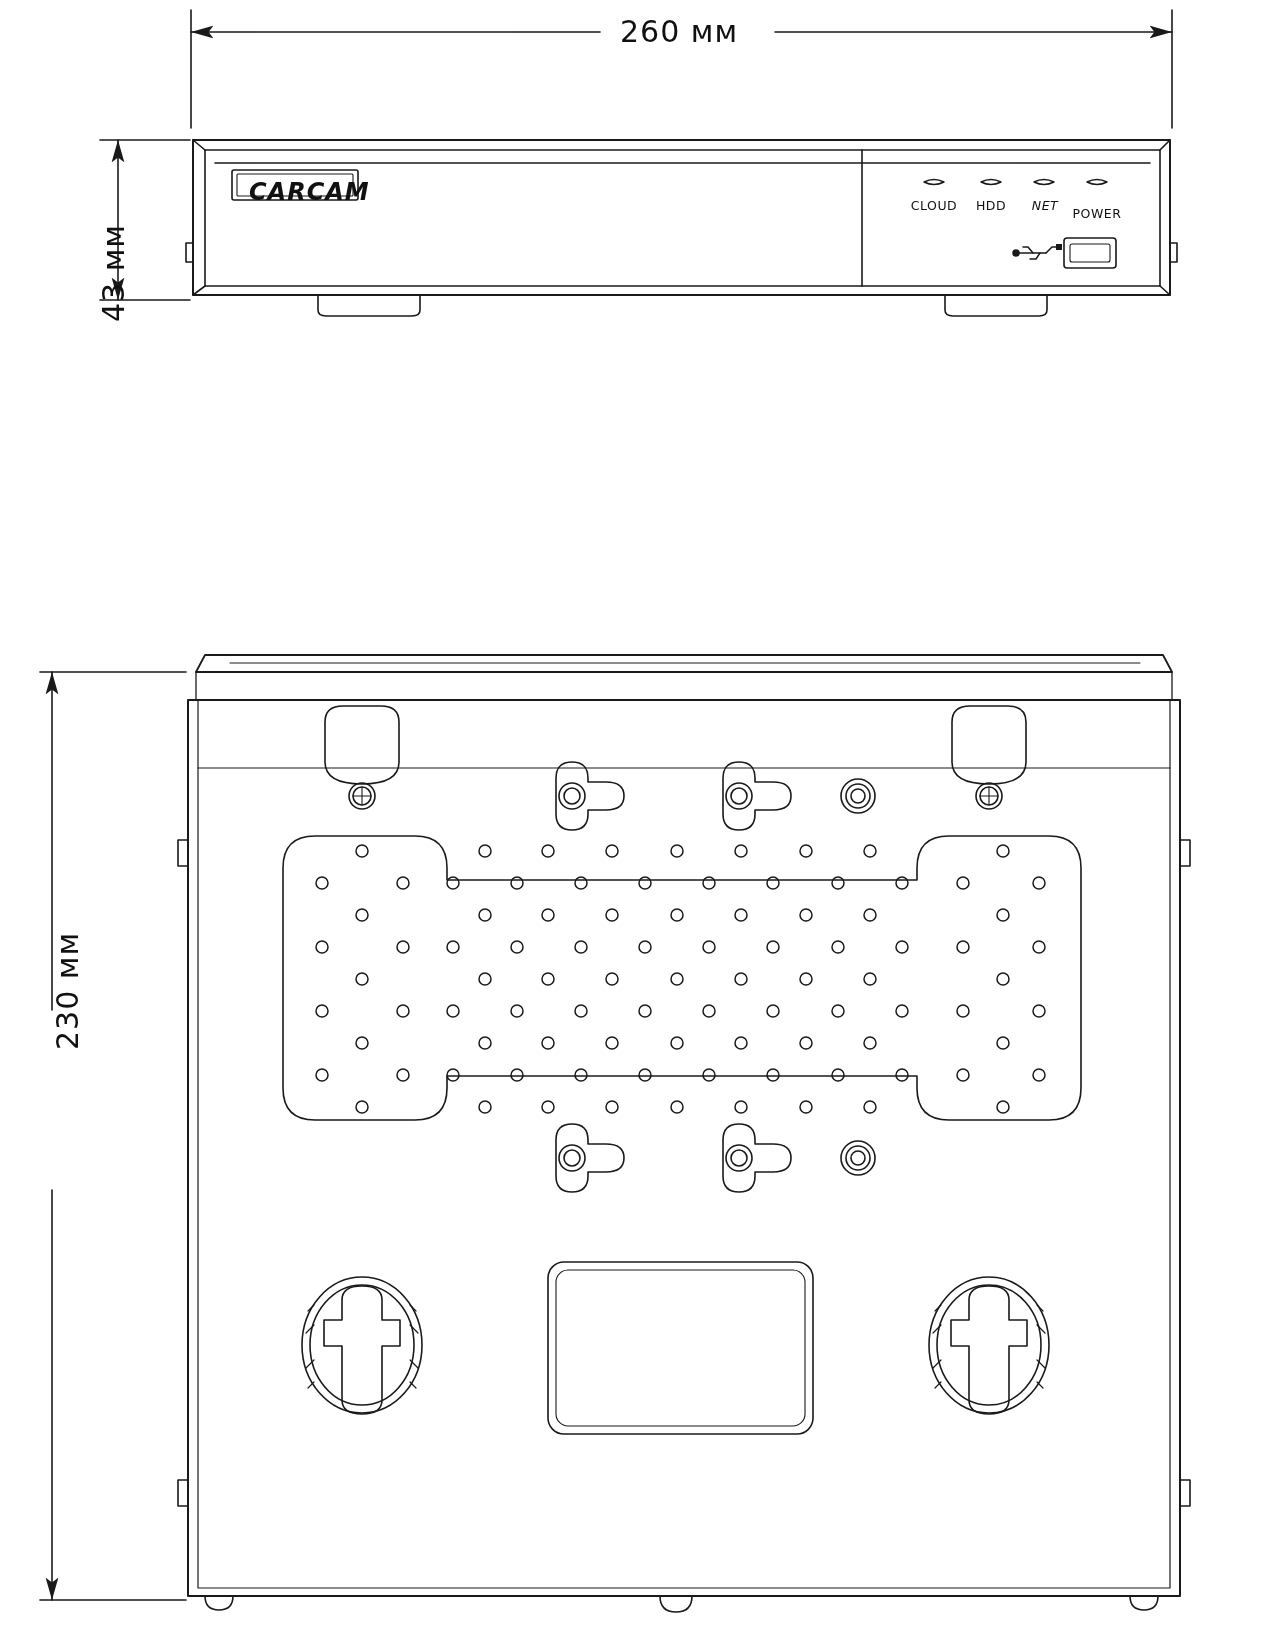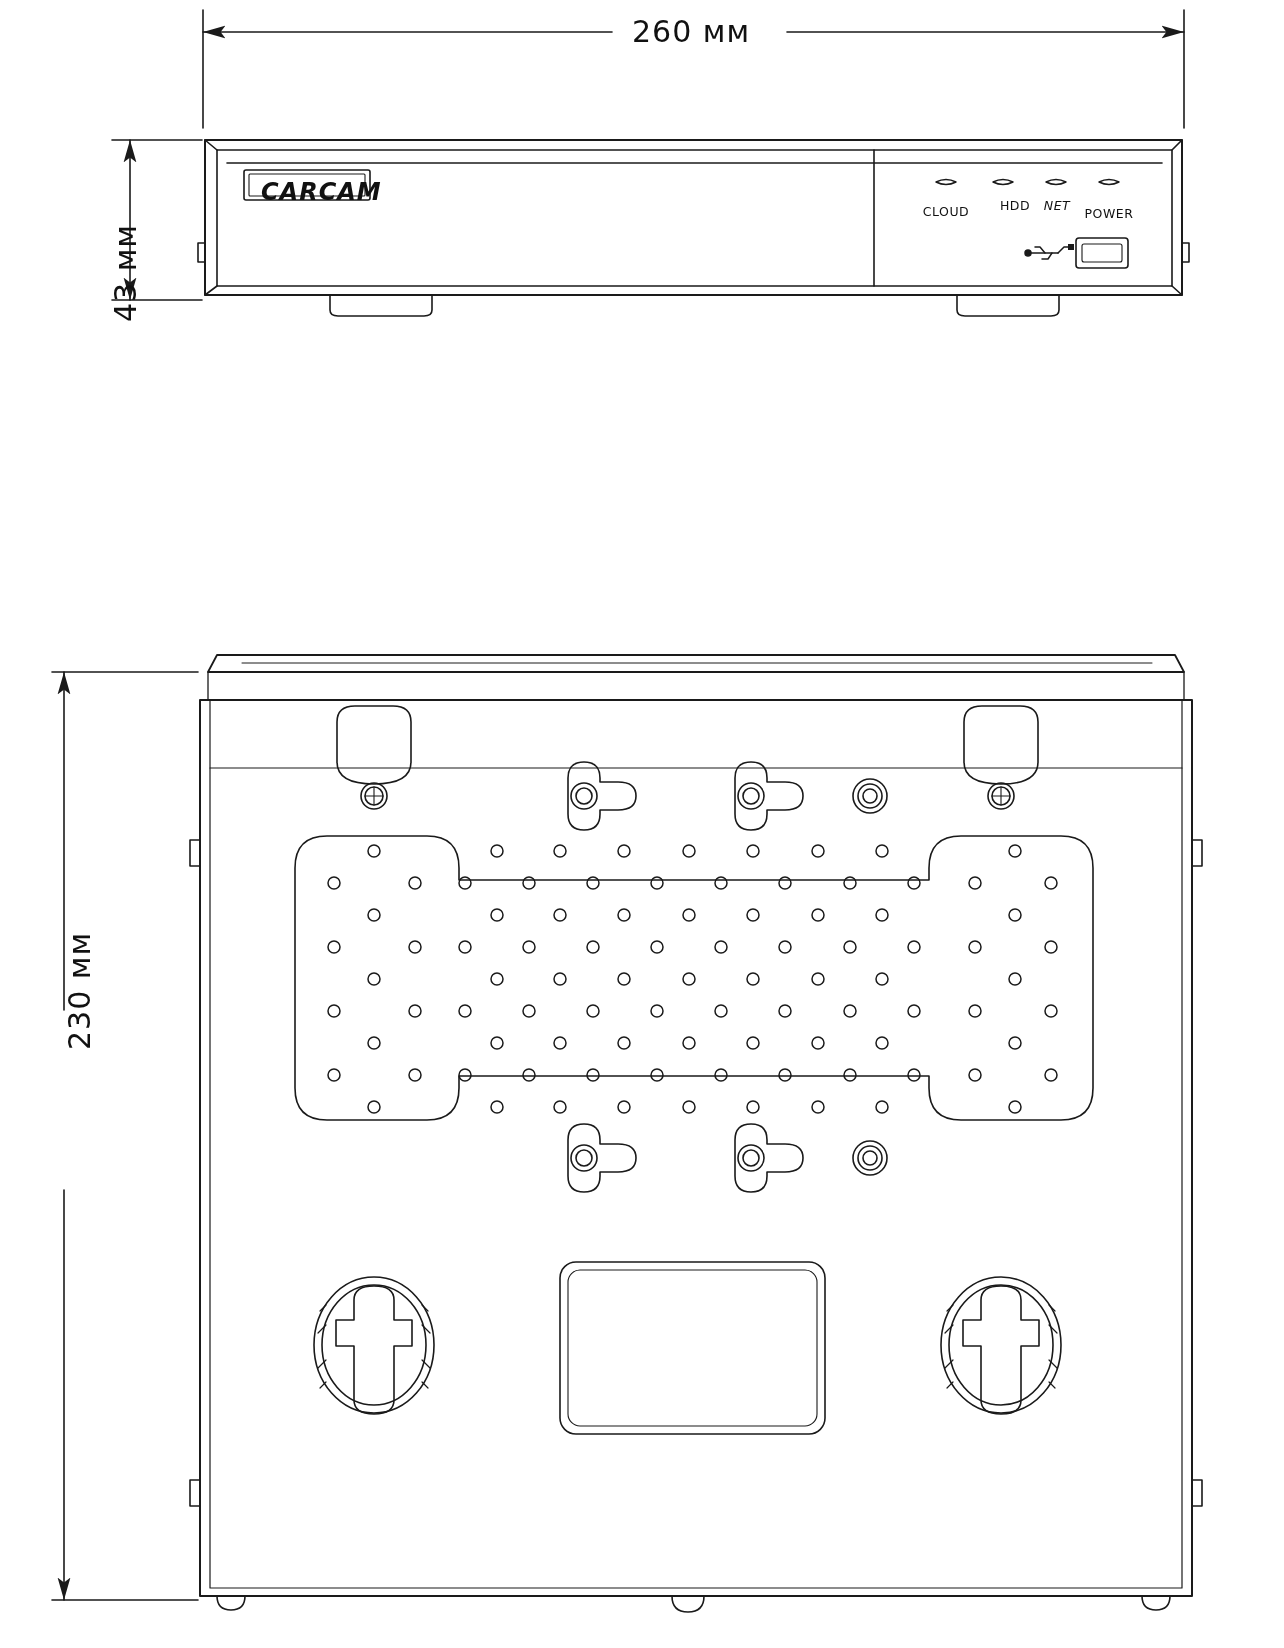--- a/index.html
+++ b/index.html
@@ -11,21 +11,20 @@
     width: 1284px;
     height: 1648px;
     position: relative;
     font-family: "DejaVu Sans", sans-serif;
     color: #1a1a1a;
     overflow: hidden;
   }
   .stage {
     position: absolute;
     inset: 0;
-    margin-left: 12px;
   }
   svg.drawing {
     position: absolute;
     left: 0;
     top: 0;
     width: 1284px;
     height: 1648px;
   }
   .dim-label {
     position: absolute;
@@ -340,18 +339,18 @@
   </svg>
 
   <div class="dim-label" id="label-width">260 мм</div>
 
   <div class="dim-label" id="label-height">43 мм</div>
 
   <div class="dim-label" id="label-depth">230 мм</div>
 
   <div class="brand-text">CARCAM</div>
 
-  <div class="led-label" style="left:899px; top:204px;">CLOUD</div>
-  <div class="led-label" style="left:956px; top:198px;padding-left:12px;">HDD</div>
+  <div class="led-label" style="left:899px; top:198px;">CLOUD</div>
+  <div class="led-label" style="left:956px; top:198px;">HDD</div>
   <div class="led-label" style="left:1010px; top:198px;font-style:italic;">NET</div>
   <div class="led-label" style="left:1062px; top:206px;">POWER</div>
 
 </div>
 
 </body></html>

